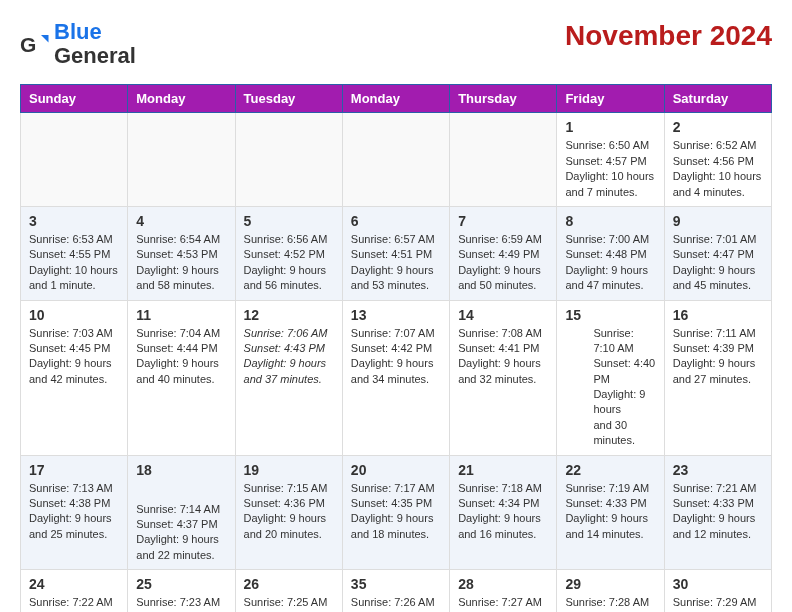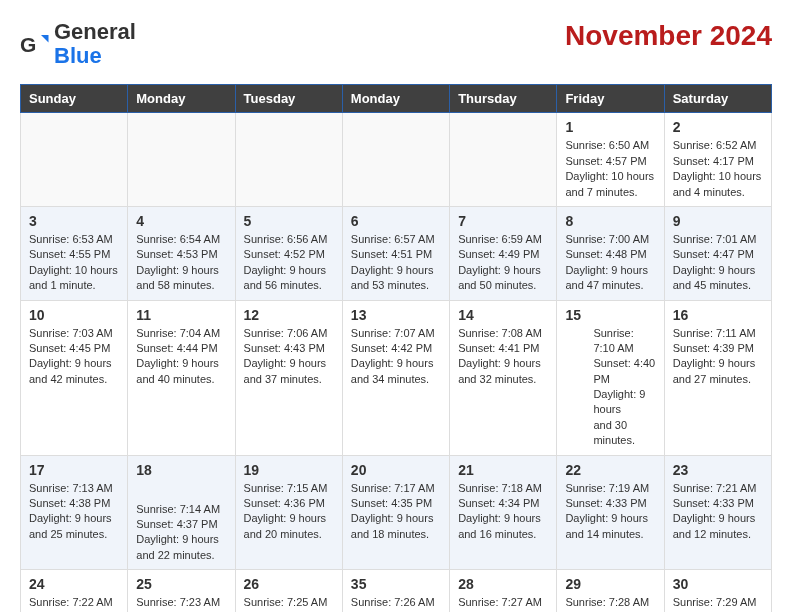--- a/index.html
+++ b/index.html
@@ -44,21 +44,21 @@
     }
     .location {
       font-size: 16px;
       color: #555;
     }
     table {
       width: 100%;
       border-collapse: collapse;
     }
     th {
-      background-color: #404040;
+      background-color: #a21caf;
       color: #fff;
       text-align: left;
       padding: 6px 8px;
       font-size: 13px;
       font-weight: bold;
       border: 1px solid #2a5fa8;
     }
     td {
       vertical-align: top;
       padding: 6px 8px;
@@ -92,21 +92,21 @@
 </head>
 <body>
 
 <div class="header">
   <div class="logo">
     <svg class="logo-icon" viewBox="0 0 40 40">
       <text x="0" y="30" font-size="28" font-weight="bold" fill="#333">G</text>
       <polygon points="28,8 38,18 38,8" fill="#1a73e8"></polygon>
     </svg>
     <div class="logo-text">
-      <span style="color:#333">General</span><span style="color:#1a73e8; display:block">Blue</span>
+      <span style="color:#1a73e8; display:block">Blue</span><span style="color:#333">General</span>
     </div>
   </div>
   <div class="title-block">
     <div class="month-title">November 2024</div>
   </div>
 </div>
 
 <table>
   <thead>
     <tr>
@@ -129,21 +129,21 @@
         <td>
           <span class="day-num">1</span>
           <div class="day-info" style="white-space: pre-wrap;">Sunrise: 6:50 AM
 Sunset: 4:57 PM
 Daylight: 10 hours
 and 7 minutes.</div>
         </td>
         <td>
           <span class="day-num">2</span>
           <div class="day-info" style="white-space: pre-wrap;">Sunrise: 6:52 AM
-Sunset: 4:17 PM
+Sunset: 4:56 PM
 Daylight: 10 hours
 and 4 minutes.</div>
         </td>
       </tr>
       <tr>
         <td class="alt-row">
           <span class="day-num">3</span>
           <div class="day-info" style="white-space: pre-wrap;">Sunrise: 6:53 AM
 Sunset: 4:55 PM
 Daylight: 10 hours
@@ -202,21 +202,21 @@
         </td>
         <td>
           <span class="day-num">11</span>
           <div class="day-info" style="white-space: pre-wrap;">Sunrise: 7:04 AM
 Sunset: 4:44 PM
 Daylight: 9 hours
 and 40 minutes.</div>
         </td>
         <td>
           <span class="day-num">12</span>
-          <div class="day-info" style="white-space: pre-wrap;">Sunrise: 7:06 AM
+          <div class="day-info" style="white-space: pre-wrap; font-style: italic;">Sunrise: 7:06 AM
 Sunset: 4:43 PM
 Daylight: 9 hours
 and 37 minutes.</div>
         </td>
         <td>
           <span class="day-num">13</span>
           <div class="day-info" style="white-space: pre-wrap;">Sunrise: 7:07 AM
 Sunset: 4:42 PM
 Daylight: 9 hours
 and 34 minutes.</div>

